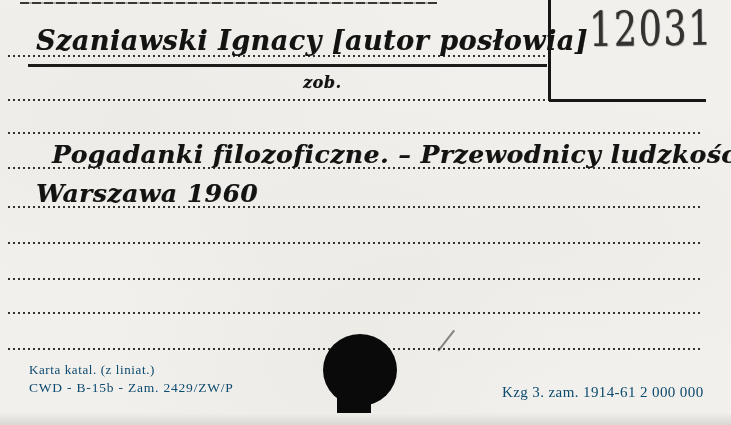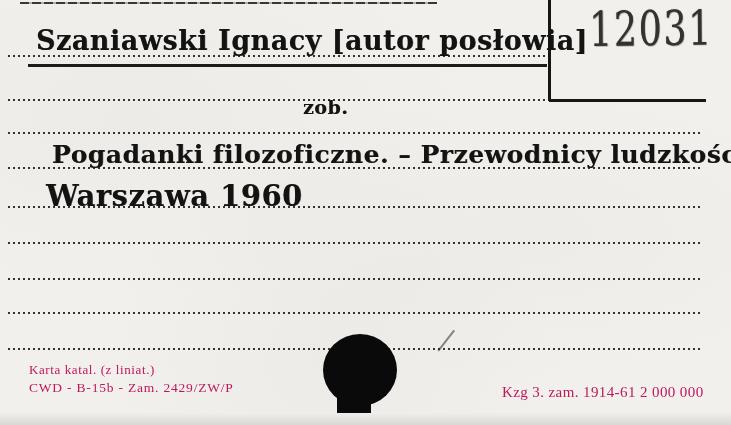--- a/index.html
+++ b/index.html
@@ -23,30 +23,30 @@
   .top-edge{position:absolute;left:20px;top:2px;width:417px;height:2px;
         background:repeating-linear-gradient(90deg,#3a3834 0 9px,rgba(58,56,52,.35) 9px 12px);}
   
   .box-vline{position:absolute;left:548px;top:0;width:3px;height:101px;background:#171615;}
   .box-hline{position:absolute;left:549px;top:99px;width:157px;height:3px;background:#171615;}
   .stamp{position:absolute;left:589px;top:1px;font-family:"DejaVu Serif",serif;
         font-size:48px;letter-spacing:2px;color:#343230;transform:scaleX(.76) rotate(-.6deg);
         transform-origin:0 0;white-space:nowrap;
         text-shadow:0 0 1px rgba(52,50,48,.65), 1px 1px 0 rgba(52,50,48,.25);}
   
-  .hand{position:absolute;font-family:"DejaVu Serif",serif;font-weight:bold;
+  .hand{position:absolute;font-family:"DejaVu Serif",serif;font-style:italic;font-weight:bold;
         color:#131312;white-space:nowrap;letter-spacing:.5px;
         text-shadow:.4px .4px 0 rgba(19,19,18,.5);}
   .h-heading{left:36px;top:25px;font-size:27px;}
-  .h-zob{left:303px;top:73px;font-size:19px;margin-top:23px;}
+  .h-zob{left:303px;top:73px;font-size:16px;}
   .h-author{left:28px;top:105px;font-size:25px;}
   .h-title{left:52px;top:140px;font-size:25px;}
-  .h-imprint{left:46px;top:179px;font-size:29px;}
+  .h-imprint{left:36px;top:179px;font-size:25px;}
   
-  .print{position:absolute;font-family:"Liberation Serif",serif;color:#be185d;
+  .print{position:absolute;font-family:"Liberation Serif",serif;color:#0c4a6e;
         white-space:nowrap;}
   .p-left1{left:29px;top:362px;font-size:13px;letter-spacing:.6px;}
   .p-left2{left:29px;top:380px;font-size:13.5px;letter-spacing:.8px;font-family:Liberation Serif, serif;}
   .p-right{left:502px;top:384px;font-size:15px;letter-spacing:.4px;}
   
   .punch-circle{position:absolute;left:323px;top:334px;width:74px;height:72px;
         border-radius:50%;background:#0a0a0a;}
   .punch-stem{position:absolute;left:337px;top:390px;width:34px;height:34px;background:#0a0a0a;}
   
   .crease{position:absolute;left:455px;top:331px;width:26px;height:1.5px;

